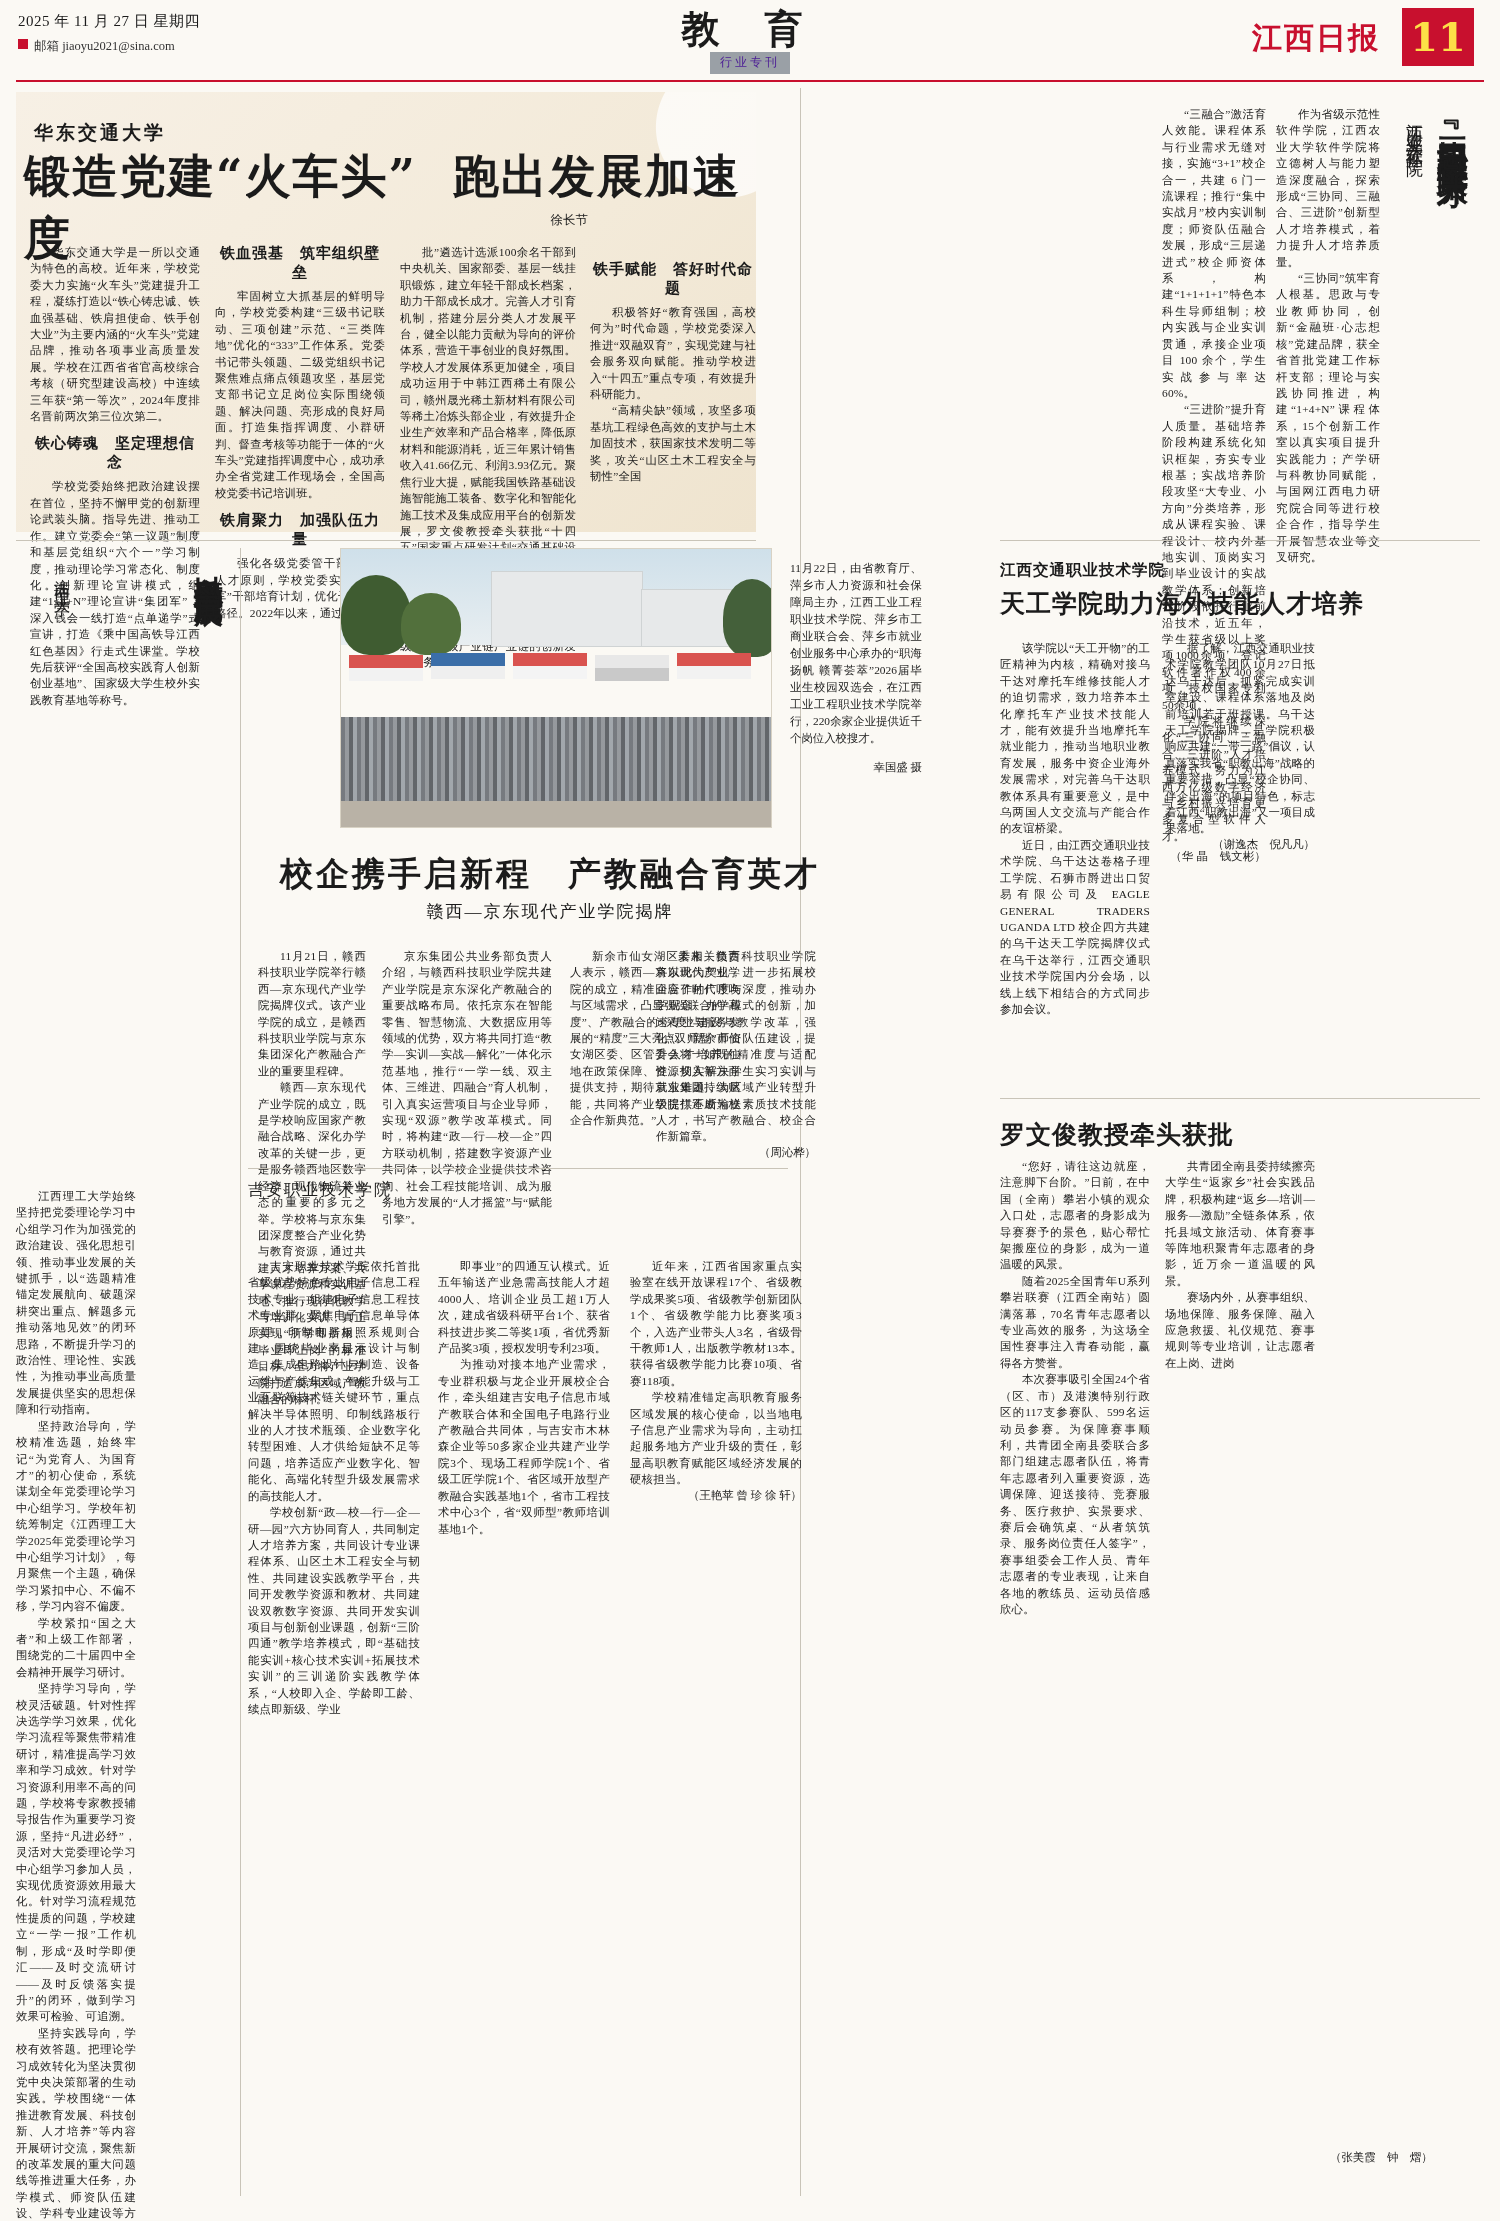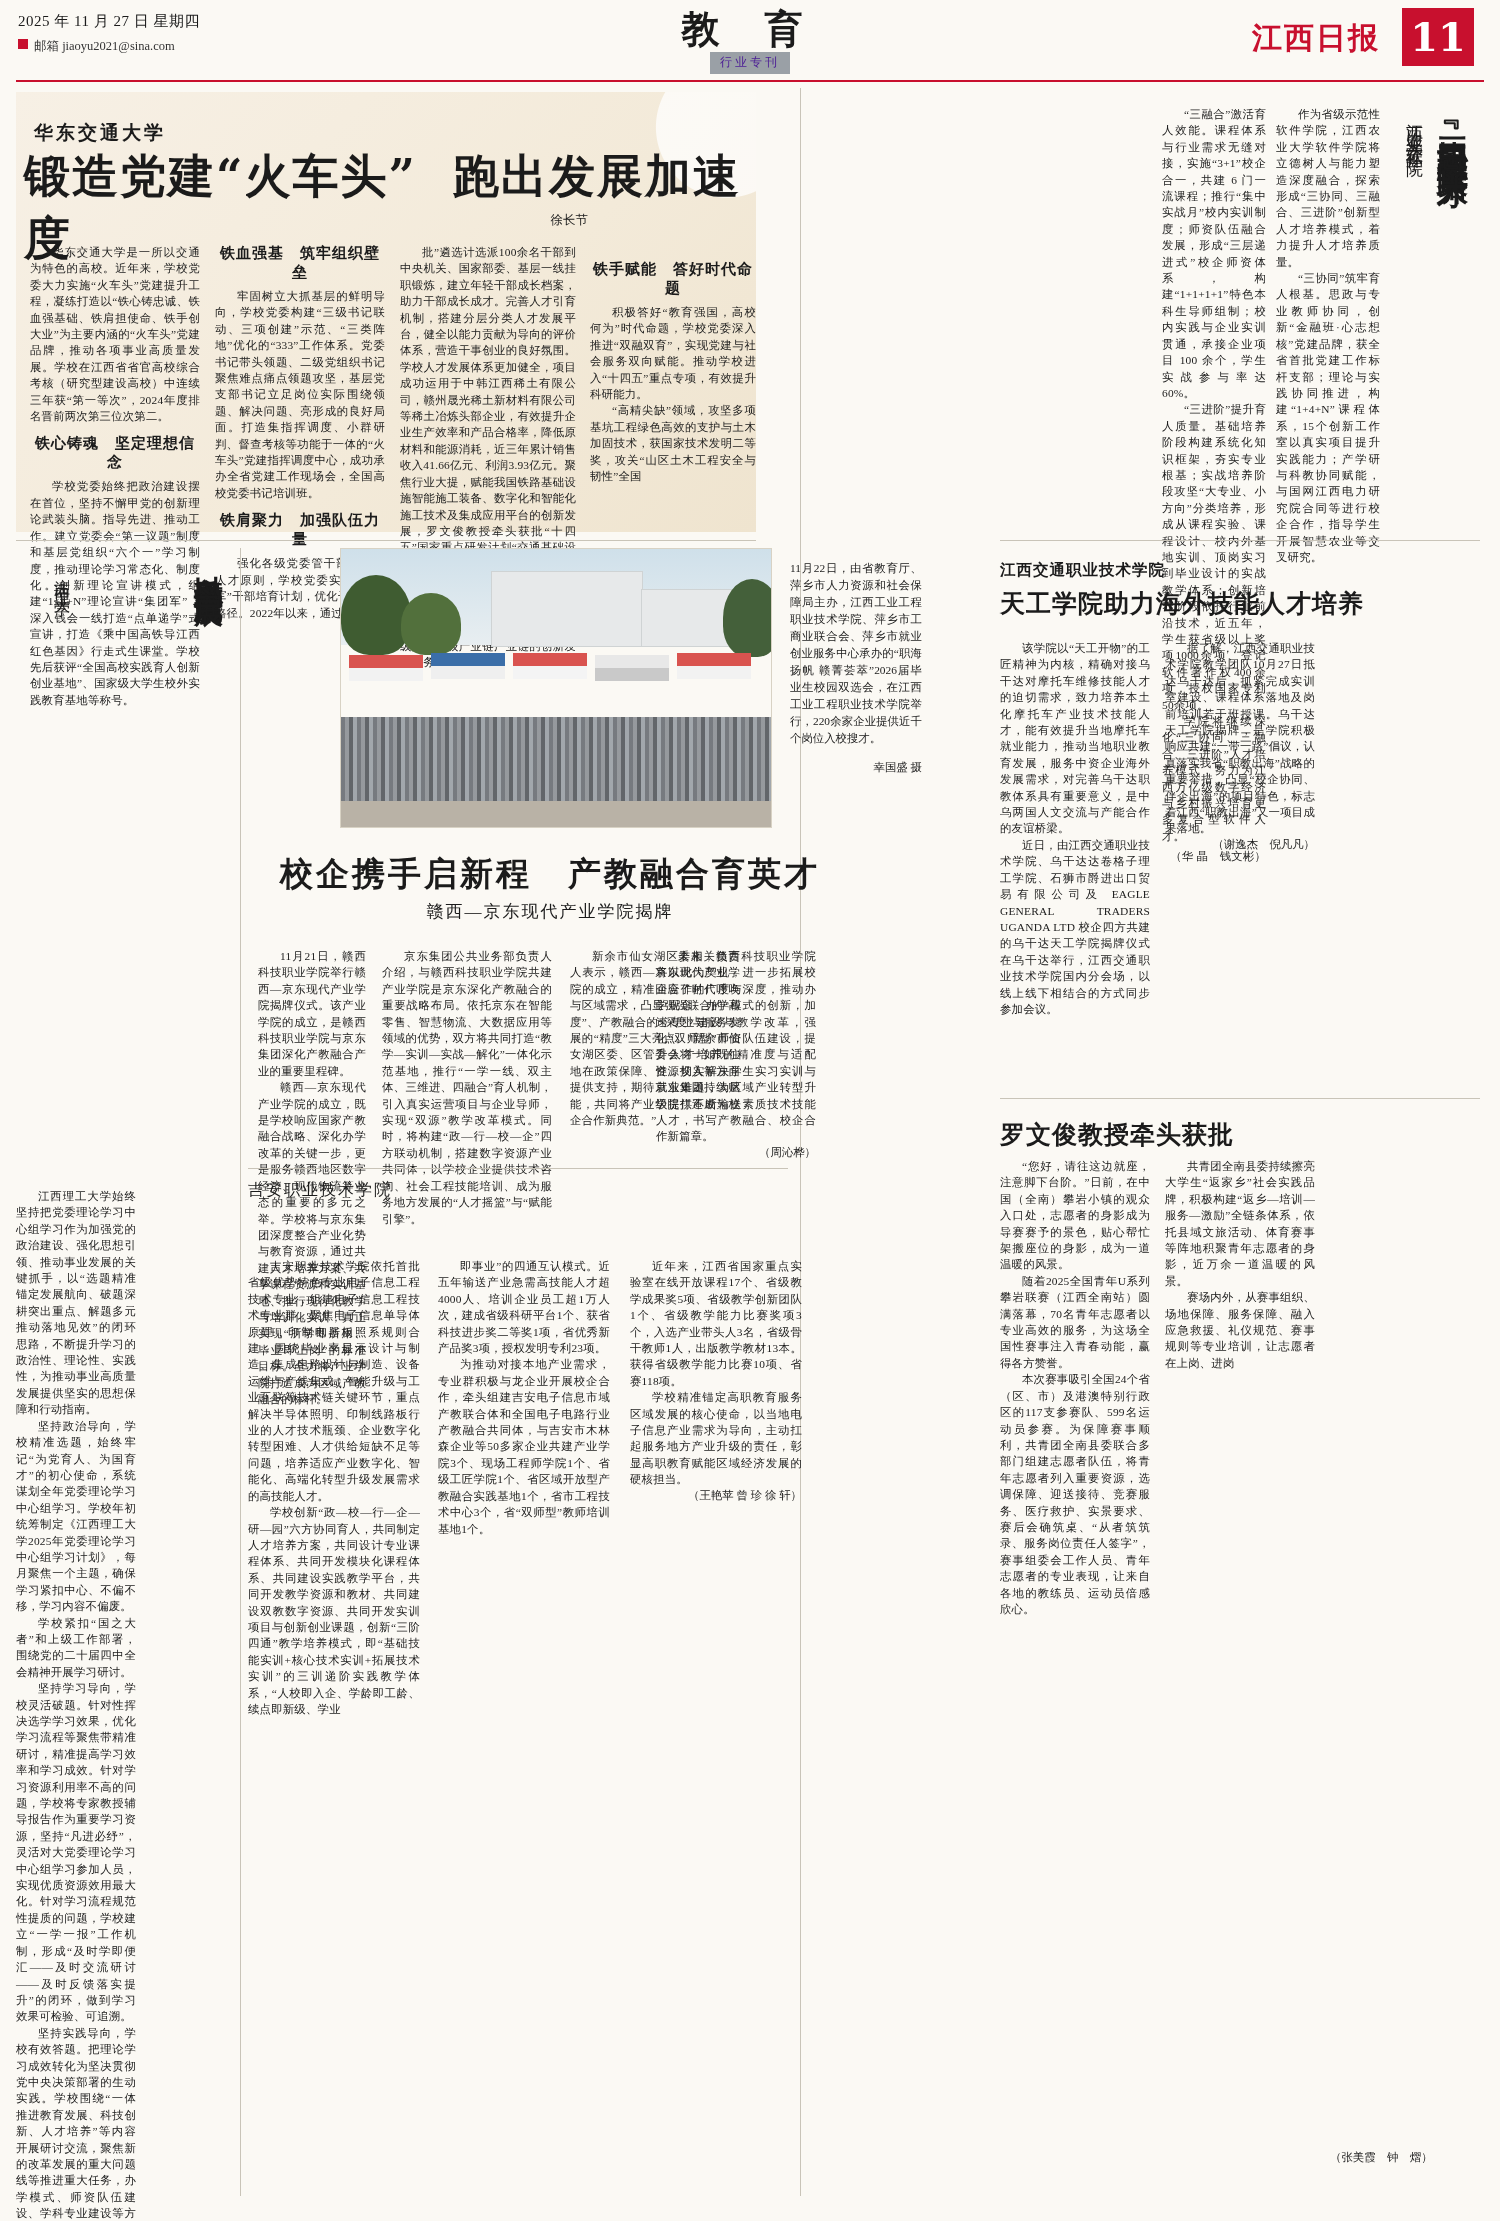--- a/index.html
+++ b/index.html
@@ -8,21 +8,21 @@
 
   
   .masthead{position:absolute;left:0;top:0;width:1500px;height:78px;}
   .md-date{position:absolute;left:18px;top:12px;font-size:15px;letter-spacing:.5px;}
   .md-mail{position:absolute;left:18px;top:38px;font-size:12.5px;color:#333;}
   .md-mail .sq{display:inline-block;width:10px;height:10px;background:#c8102e;margin-right:6px;vertical-align:1px;}
   .md-title{position:absolute;left:0;top:4px;width:1500px;text-align:center;font-size:38px;letter-spacing:16px;font-weight:bold;font-family:"DejaVu Serif",serif;}
   .md-sub{position:absolute;left:0;top:52px;width:1500px;text-align:center;}
   .md-sub span{display:inline-block;background:#9aa0a6;color:#4c1d95;font-size:12px;letter-spacing:3px;padding:2px 10px 3px;}
   .md-paper{position:absolute;right:120px;top:18px;font-size:30px;font-weight:bold;color:#c8102e;letter-spacing:2px;font-family:"DejaVu Serif",serif;}
-  .md-pageno{position:absolute;right:26px;top:8px;width:72px;height:58px;background:#c8102e;color:#ffffff;font-size:40px;font-weight:bold;text-align:center;line-height:58px;font-family:"DejaVu Serif",serif;}
+  .md-pageno{position:absolute;right:26px;top:8px;width:72px;height:58px;background:#c8102e;color:#fde047;font-size:40px;font-weight:bold;text-align:center;line-height:58px;font-family:"DejaVu Serif",serif;}
   .rule{position:absolute;left:16px;width:1468px;height:2px;background:#c8102e;}
 
   
   .vline{position:absolute;width:1px;background:#c9c4b8;}
   .hline{position:absolute;height:1px;background:#c9c4b8;}
   .body{font-size:11.4px;line-height:16.4px;text-align:justify;letter-spacing:.2px;}
   .sign{text-align:right;font-size:11.4px;}
 
   
   .lead{position:absolute;left:16px;top:92px;width:740px;height:440px;background:#f6efe4;}
@@ -210,21 +210,21 @@
       <div class="sign">（周沁桦）</div>
     </div>
   </div>
 
   <div class="hline" style="left:248px;top:1168px;width:540px"></div>
 
   <div class="bot-kicker">吉安职业技术学院</div>
   <div class="bot-cols">
     <div class="bc" style="left:0;width:172px">
       <div class="body ind">吉安职业技术学院依托首批省级优势特色专业电子信息工程技术专业，组建电子信息工程技术专业群，聚焦电子信息单导体原理，印制电器板照系规则合建，围绕毕业率显示设计与制造、集成电路设计与制造、设备运维与产线集成、智能升级与工业互联等技术链关键环节，重点解决半导体照明、印制线路板行业的人才技术瓶颈、企业数字化转型困难、人才供给短缺不足等问题，培养适应产业数字化、智能化、高端化转型升级发展需求的高技能人才。</div>
-      <div class="body ind">学校创新“政—校—行—企—研—园”六方协同育人，共同制定人才培养方案，共同设计专业课程体系、共同开发模块化课程体系、共同建设实践教学平台，共同开发教学资源和教材、共同建设双教数字资源、共同开发实训项目与创新创业课题，创新“三阶四通”教学培养模式，即“基础技能实训+核心技术实训+拓展技术实训”的三训递阶实践教学体系，“人校即入企、学龄即工龄、续点即新级、学业</div>
+      <div class="body ind">学校创新“政—校—行—企—研—园”六方协同育人，共同制定人才培养方案，共同设计专业课程体系、山区土木工程安全与韧性、共同建设实践教学平台，共同开发教学资源和教材、共同建设双教数字资源、共同开发实训项目与创新创业课题，创新“三阶四通”教学培养模式，即“基础技能实训+核心技术实训+拓展技术实训”的三训递阶实践教学体系，“人校即入企、学龄即工龄、续点即新级、学业</div>
     </div>
     <div class="bc" style="left:190px;width:172px">
       <div class="body ind">即事业”的四通互认模式。近五年输送产业急需高技能人才超4000人、培训企业员工超1万人次，建成省级科研平台1个、获省科技进步奖二等奖1项，省优秀新产品奖3项，授权发明专利23项。</div>
       <div class="body ind">为推动对接本地产业需求，专业群积极与龙企业开展校企合作，牵头组建吉安电子信息市域产教联合体和全国电子电路行业产教融合共同体，与吉安市木林森企业等50多家企业共建产业学院3个、现场工程师学院1个、省级工匠学院1个、省区域开放型产教融合实践基地1个，省市工程技术中心3个，省“双师型”教师培训基地1个。</div>
     </div>
     <div class="bc" style="left:382px;width:172px">
       <div class="body ind">近年来，江西省国家重点实验室在线开放课程17个、省级教学成果奖5项、省级教学创新团队1个、省级教学能力比赛奖项3个，入选产业带头人3名，省级骨干教师1人，出版教学教材13本。获得省级教学能力比赛10项、省赛118项。</div>
       <div class="body ind">学校精准锚定高职教育服务区域发展的核心使命，以当地电子信息产业需求为导向，主动扛起服务地方产业升级的责任，彰显高职教育赋能区域经济发展的硬核担当。</div>
       <div class="sign">（王艳苹 曾 珍 徐 轩）</div>
     </div>

